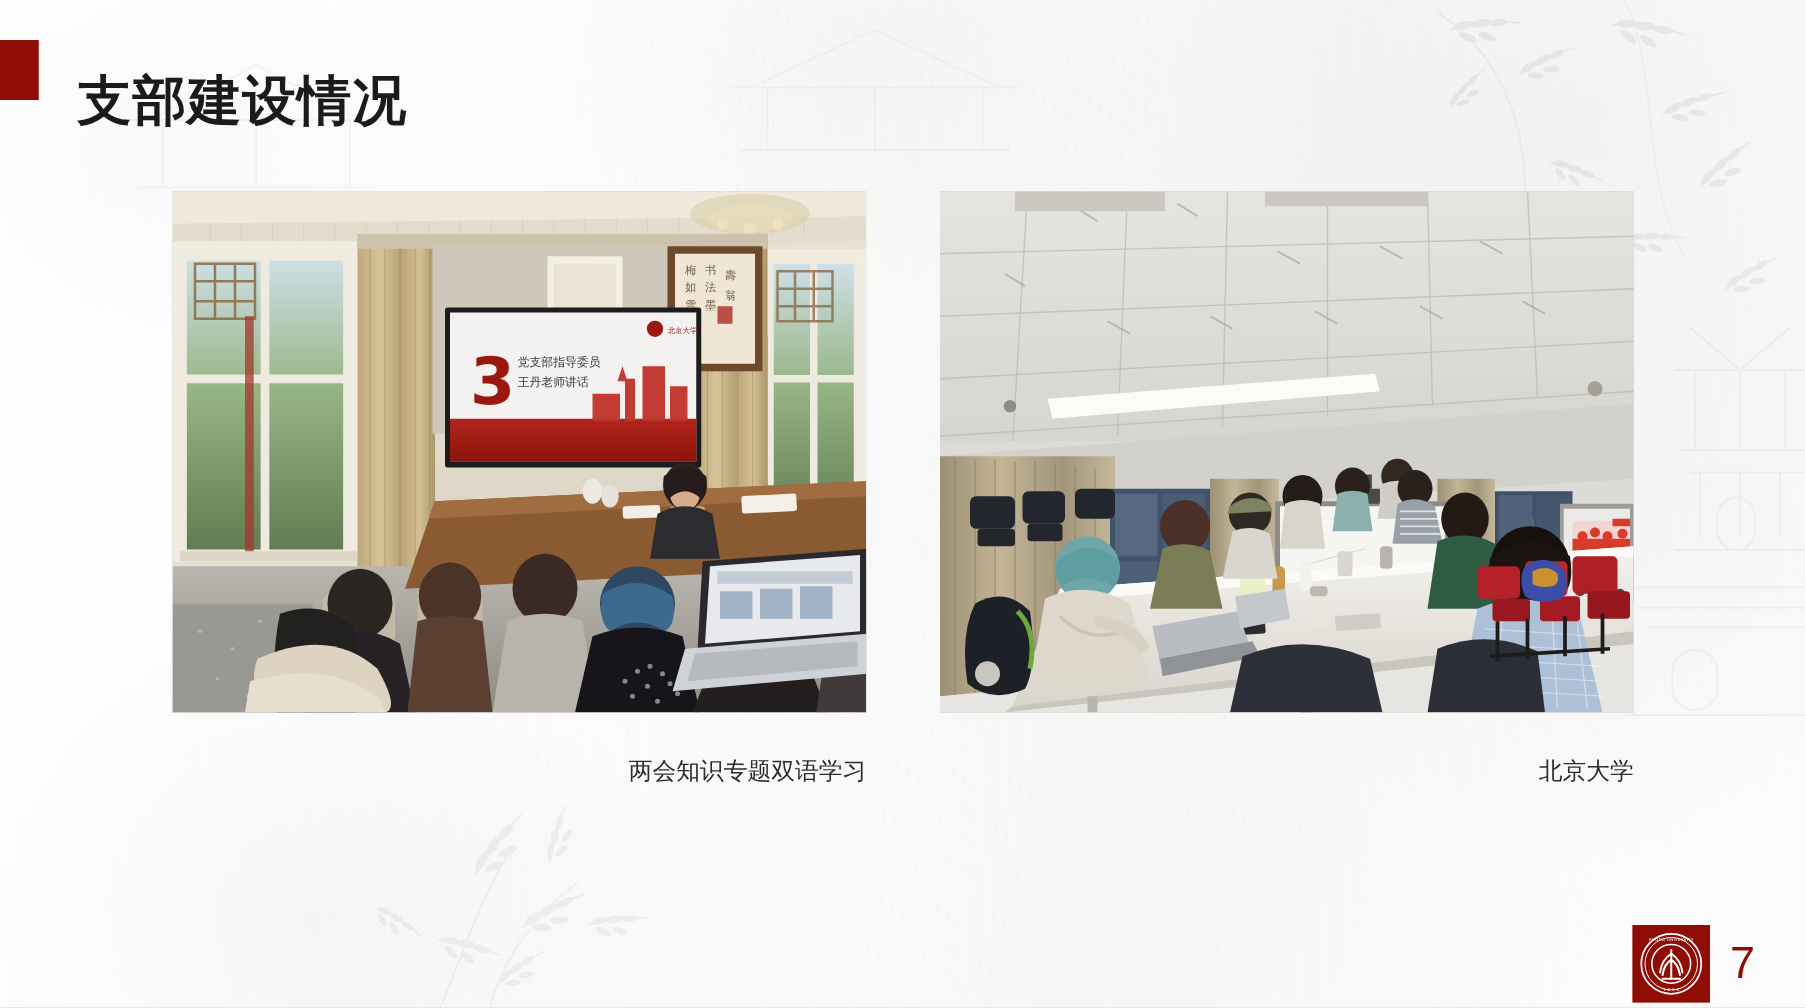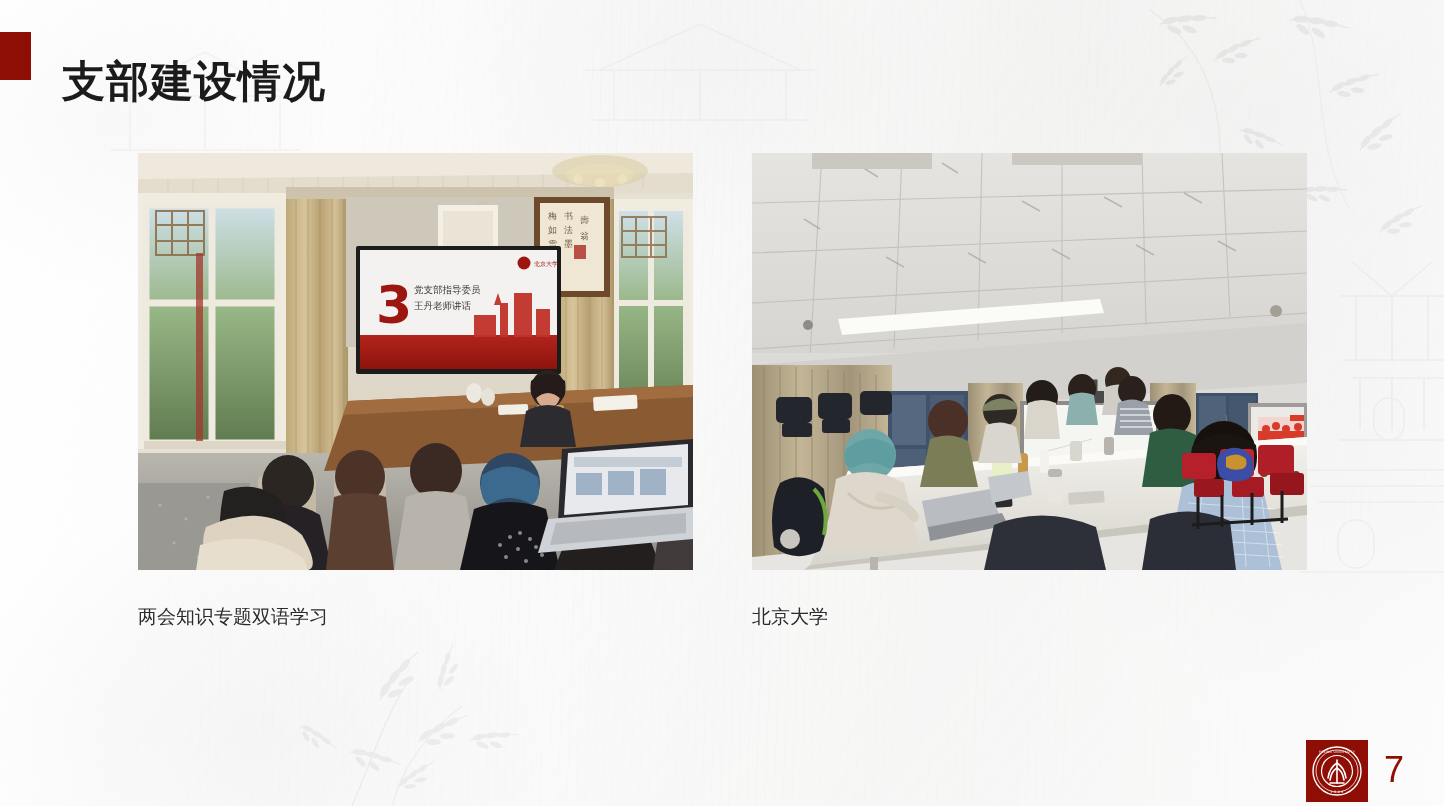--- a/index.html
+++ b/index.html
@@ -81,21 +81,21 @@
     overflow: hidden;
     background: #cfcfcf;
   }
   #photo-left  { left: 138px; top: 153px; width: 555px; height: 417px; }
   #photo-right { left: 752px; top: 153px; width: 555px; height: 417px; }
 
   .caption {
     position: absolute;
     font-size: 19px;
     color: #2b2b2b;
-    text-align: left;
+    text-align: right;
     white-space: nowrap;
   }
   #caption-left  { left: 138px; top: 604px; width: 555px; }
   #caption-right { left: 752px; top: 604px; width: 555px; }
 
   
   .pku-logo {
     position: absolute;
     left: 1306px;
     top: 740px;

